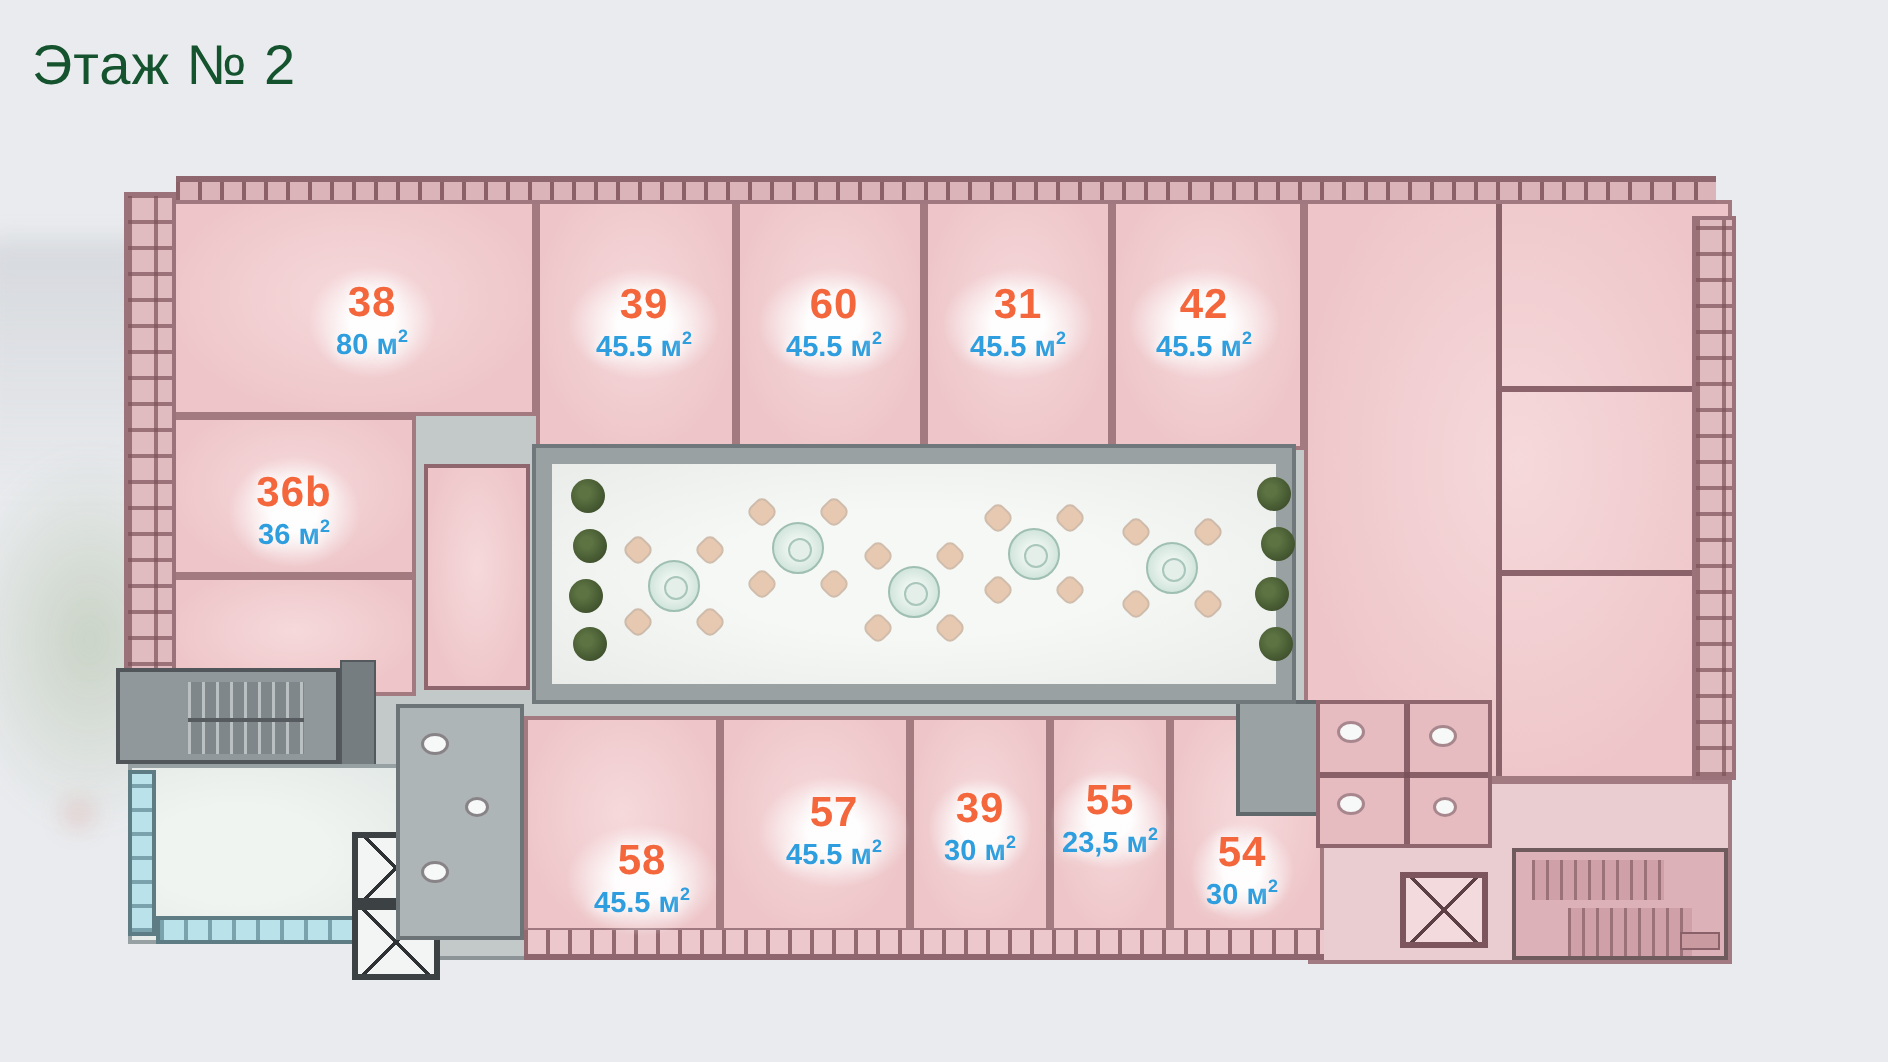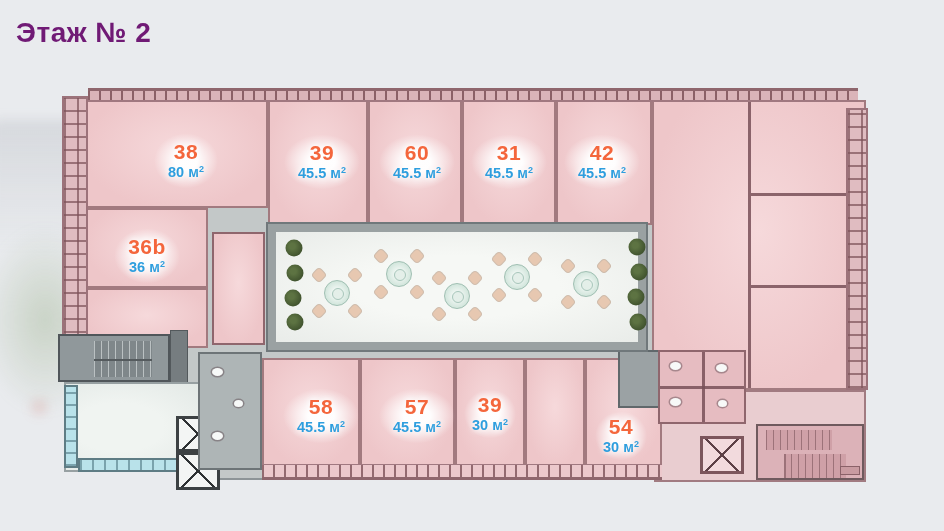--- a/index.html
+++ b/index.html
@@ -17,21 +17,21 @@
   body{
     position:relative;
     background:var(--bg);
     font-family:"Liberation Sans", sans-serif;
   }
   .abs{position:absolute;}
 
   
   .page-title{
     position:absolute;left:16px;top:17px;
-    font-size:28px;font-weight:700;color:#701a75;letter-spacing:.5px;
+    font-size:28px;font-weight:400;color:#14532d;letter-spacing:.5px;
   }
 
   
   .bg-blob{position:absolute;border-radius:50%;filter:blur(6px);}
   .bg-tree{left:-20px;top:225px;width:130px;height:190px;
     background:radial-gradient(closest-side,rgba(120,150,95,.28),rgba(120,150,95,0));}
   .bg-building{left:-10px;top:120px;width:110px;height:130px;border-radius:8px;
     background:linear-gradient(180deg,rgba(150,155,165,.22),rgba(150,155,165,0));}
   .bg-sign{left:30px;top:398px;width:18px;height:18px;
     background:radial-gradient(closest-side,rgba(205,70,55,.35),rgba(205,70,55,0));}
@@ -295,30 +295,34 @@
     <div class="area"><span>45.5 м</span><sup>2</sup></div>
   </div>
   <div class="unit" style="left:602px;top:162px;">
     <div class="num">42</div>
     <div class="area"><span>45.5 м</span><sup>2</sup></div>
   </div>
   <div class="unit" style="left:147px;top:256px;">
     <div class="num">36b</div>
     <div class="area"><span>36 м</span><sup>2</sup></div>
   </div>
-  <div class="unit" style="left:321px;top:416px;">
+  <div class="unit" style="left:321px;top:440px;">
     <div class="num">58</div>
     <div class="area"><span>45.5 м</span><sup>2</sup></div>
   </div>
   <div class="unit" style="left:417px;top:416px;">
     <div class="num">57</div>
     <div class="area"><span>45.5 м</span><sup>2</sup></div>
   </div>
   <div class="unit" style="left:490px;top:414px;padding:4px 8px;">
     <div class="num">39</div>
     <div class="area"><span>30 м</span><sup>2</sup></div>
   </div>
+  <div class="unit" style="left:555px;top:410px;padding:4px 6px;">
+    <div class="num">55</div>
+    <div class="area"><span>23,5 м</span><sup>2</sup></div>
+  </div>
   <div class="unit" style="left:621px;top:436px;padding:4px 8px;">
     <div class="num">54</div>
     <div class="area"><span>30 м</span><sup>2</sup></div>
   </div>
 
 </div>
 
 </body></html>

